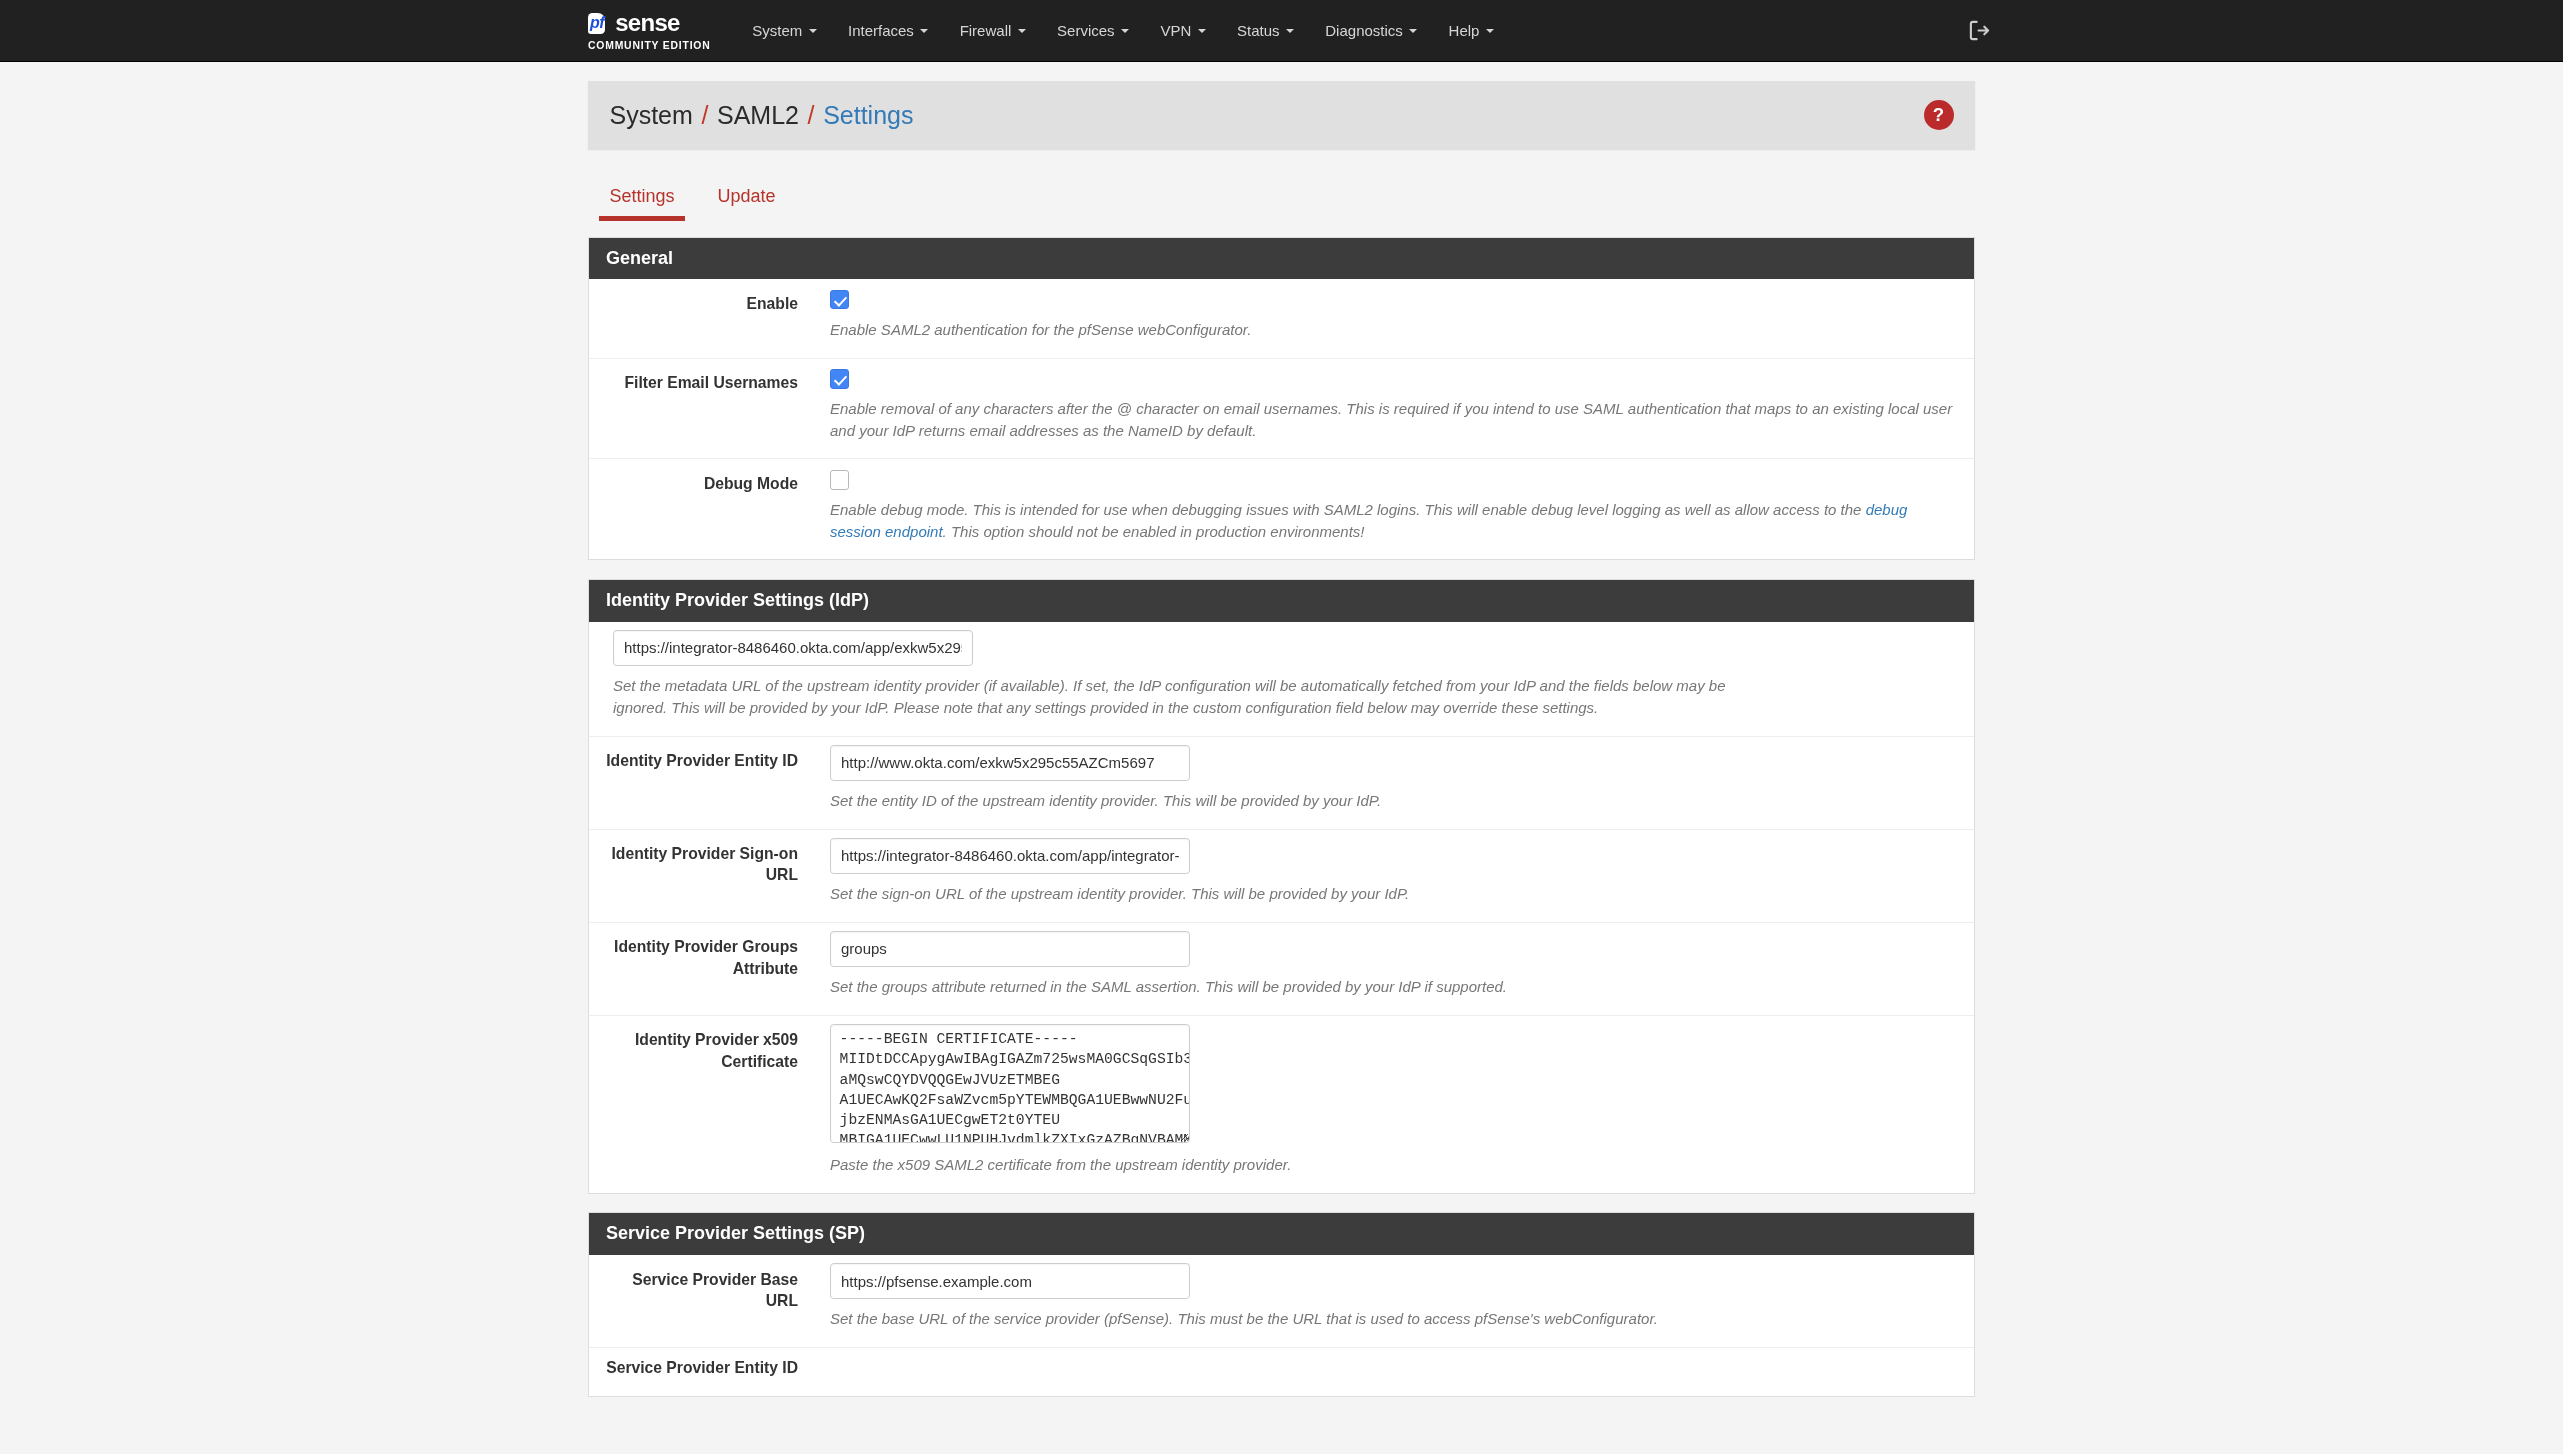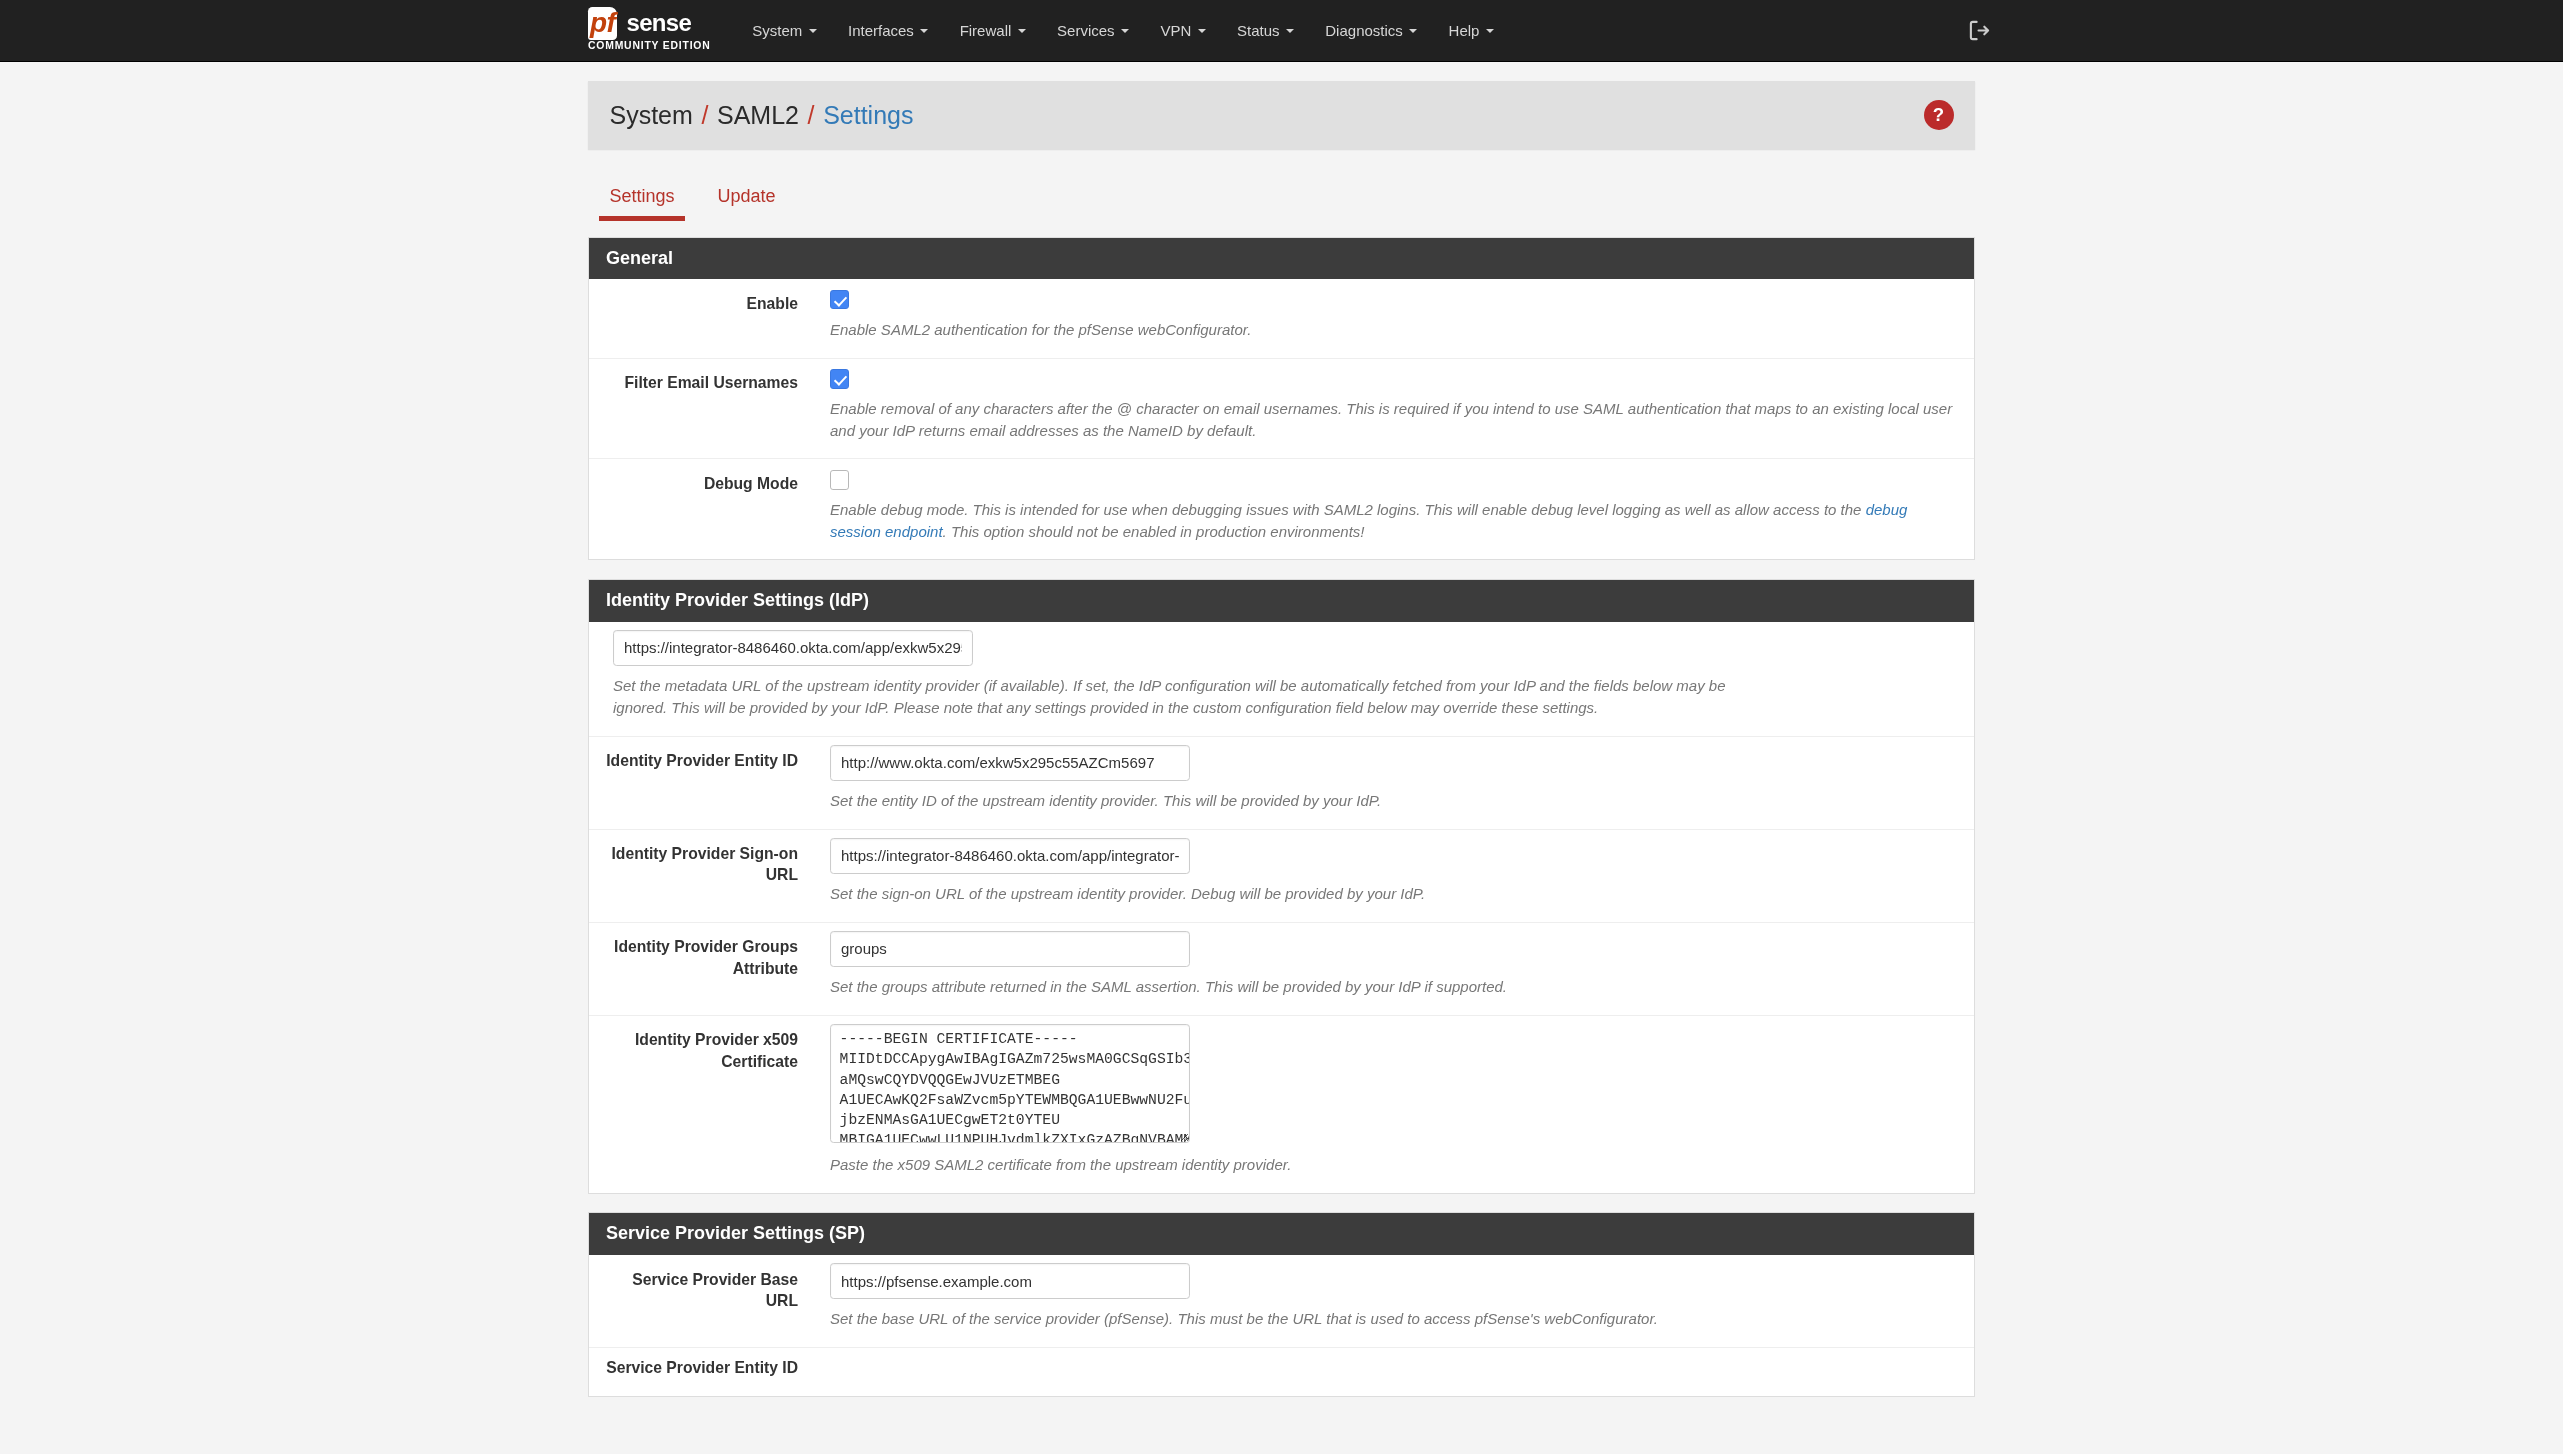--- a/index.html
+++ b/index.html
@@ -35,23 +35,23 @@
     margin-right: 26px;
     padding-bottom: 1.4px;
   }
   .brand-logo {
     display: flex;
     align-items: center;
     height: 29px;
   }
   .brand-pf {
     background: #fff;
-    color: #c2410c;
-    font-weight: bold;
-    font-size: 28px;
+    color: #1d4ed8;
+    font-weight: bold;
+    font-size: 16px;
     line-height: 1;
     padding: 2.1px 1.4px 2.9px 2.1px;
     border-radius: 4.3px 7.2px 4.3px 2.9px;
     font-style: italic;
     letter-spacing: -0.7px;
   }
   .brand-sense {
     color: #fff;
     font-weight: bold;
     font-size: 24px;
@@ -397,21 +397,21 @@
         <div class="form-control-col">
           <input type="text" value="http://www.okta.com/exkw5x295c55AZCm5697" style="">
           <div class="help-text">Set the entity ID of the upstream identity provider. This will be provided by your IdP.</div>
         </div>
       </div>
 
       <div class="form-row">
         <div class="form-label">Identity Provider Sign-on URL</div>
         <div class="form-control-col">
           <input type="text" value="https://integrator-8486460.okta.com/app/integrator-8486460_pfsense" style="">
-          <div class="help-text">Set the sign-on URL of the upstream identity provider. Debug will be provided by your IdP.</div>
+          <div class="help-text">Set the sign-on URL of the upstream identity provider. This will be provided by your IdP.</div>
         </div>
       </div>
 
       <div class="form-row">
         <div class="form-label">Identity Provider Groups Attribute</div>
         <div class="form-control-col">
           <input type="text" value="groups" style="">
           <div class="help-text">Set the groups attribute returned in the SAML assertion. This will be provided by your IdP if supported.</div>
         </div>
       </div>

